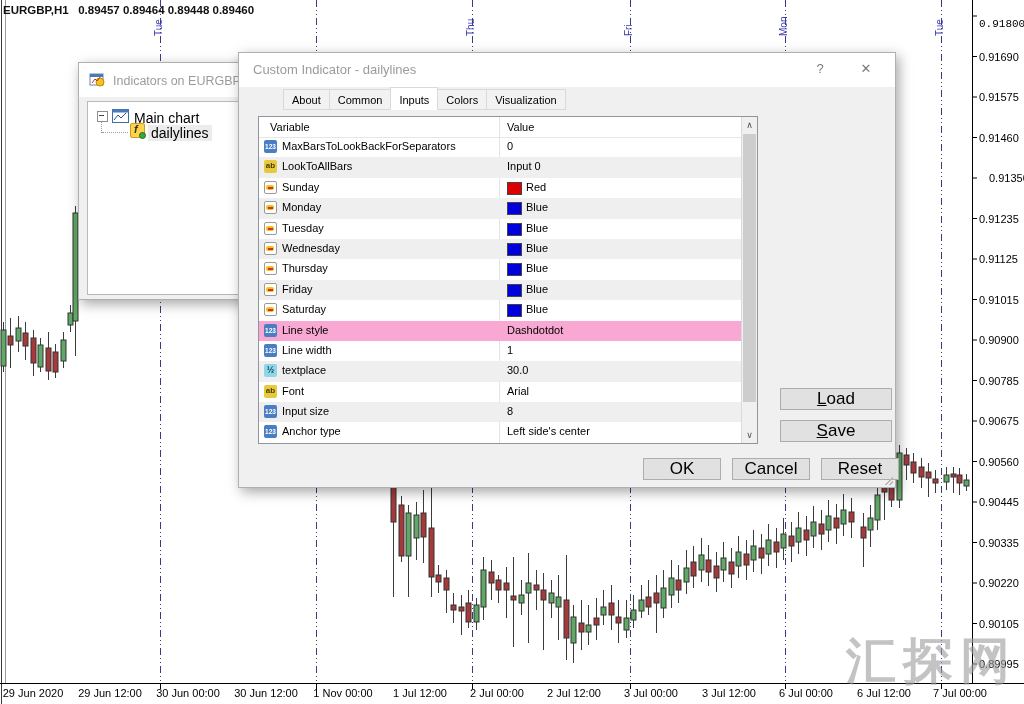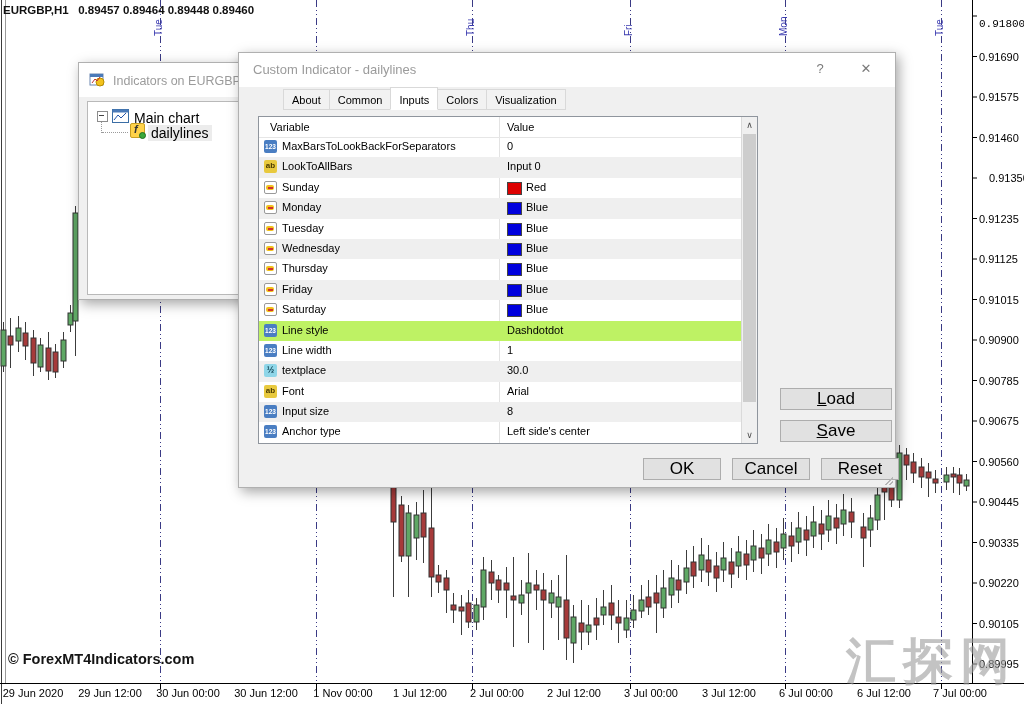--- a/index.html
+++ b/index.html
@@ -42,21 +42,21 @@
   .tab.active{background:#fff;position:relative;padding-top:6px;margin-top:-2px;border-bottom:1px solid #fff;}
   
   #ptable{position:absolute;left:19px;top:63px;width:500px;height:328px;background:#fff;border:1px solid #8f959d;box-sizing:border-box;}
   #phead{position:absolute;left:0;top:0;right:16px;height:20px;border-bottom:1px solid #e6e6e6;font-size:11px;color:#000;}
   #phead .h1{position:absolute;left:11px;top:4px;}
   #phead .h2{position:absolute;left:248px;top:4px;}
   #coldiv{position:absolute;left:240px;top:0;bottom:0;width:1px;background:#e3e3e3;}
   #rows{position:absolute;left:0;top:20px;right:16px;height:306px;overflow:hidden;}
   .prow{position:relative;height:20.4px;font-size:11px;color:#000;}
   .prow.alt{background:#efefef;}
-  .prow.sel{background:#bef264;}
+  .prow.sel{background:#f9a8d4;}
   .pname{position:absolute;left:23px;top:3px;white-space:nowrap;}
   .pval{position:absolute;left:248px;top:3px;white-space:nowrap;}
   .swatch{display:inline-block;width:13px;height:11px;margin:-1px 4px -2px 0;border:1px solid #444;vertical-align:middle;}
   .ic{position:absolute;left:5px;top:3px;width:13px;height:13px;border-radius:2px;text-align:center;box-sizing:border-box;}
   .ic123{background:#4a7ec2;color:#fff;font-size:6.5px;font-weight:bold;line-height:13px;}
   .icab{background:#e8c93e;color:#4a3a00;font-size:8px;font-weight:bold;line-height:12px;}
   .ichalf{background:#8fd6e8;color:#114455;font-size:9px;font-weight:bold;line-height:13px;}
   .iccolor{background:#fff;border:1px solid #9a9a9a;border-radius:2px;}
   .iccolor:after{content:"";position:absolute;left:1px;top:3px;width:8px;height:5px;background:#f2c21d;border-radius:2px;}
   .iccolor:before{content:"";position:absolute;left:3px;top:5px;width:5px;height:2px;background:#d03030;z-index:1;}
@@ -334,21 +334,20 @@
       <span class="timelab" style="left: 420px;">1 Jul 12:00</span>
       <span class="timelab" style="left: 497px;">2 Jul 00:00</span>
       <span class="timelab" style="left: 574px;">2 Jul 12:00</span>
       <span class="timelab" style="left: 651px;">3 Jul 00:00</span>
       <span class="timelab" style="left: 729px;">3 Jul 12:00</span>
       <span class="timelab" style="left: 806px;">6 Jul 00:00</span>
       <span class="timelab" style="left: 884px;">6 Jul 12:00</span>
       <span class="timelab" style="left: 960px;">7 Jul 00:00</span>
     </div>
 
-  <div id="copyright" class="abs">© ForexMT4Indicators.com</div>
   <div id="watermark" class="abs">汇探网</div>
 
   <div id="indwin" class="win">
     <div class="titlebar"></div>
     <svg id="indicon" class="abs" width="17" height="15">
       <rect x="1" y="2" width="13" height="11" fill="#fff" stroke="#6a85b0"></rect>
       <rect x="1" y="2" width="13" height="3" fill="#4a7ab8"></rect>
       <circle cx="11" cy="10" r="4" fill="#f2c21d" stroke="#b98e00"></circle>
       <path d="M3 11 L6 7 L8 9 L11 5" stroke="#c03030" fill="none"></path>
     </svg>

